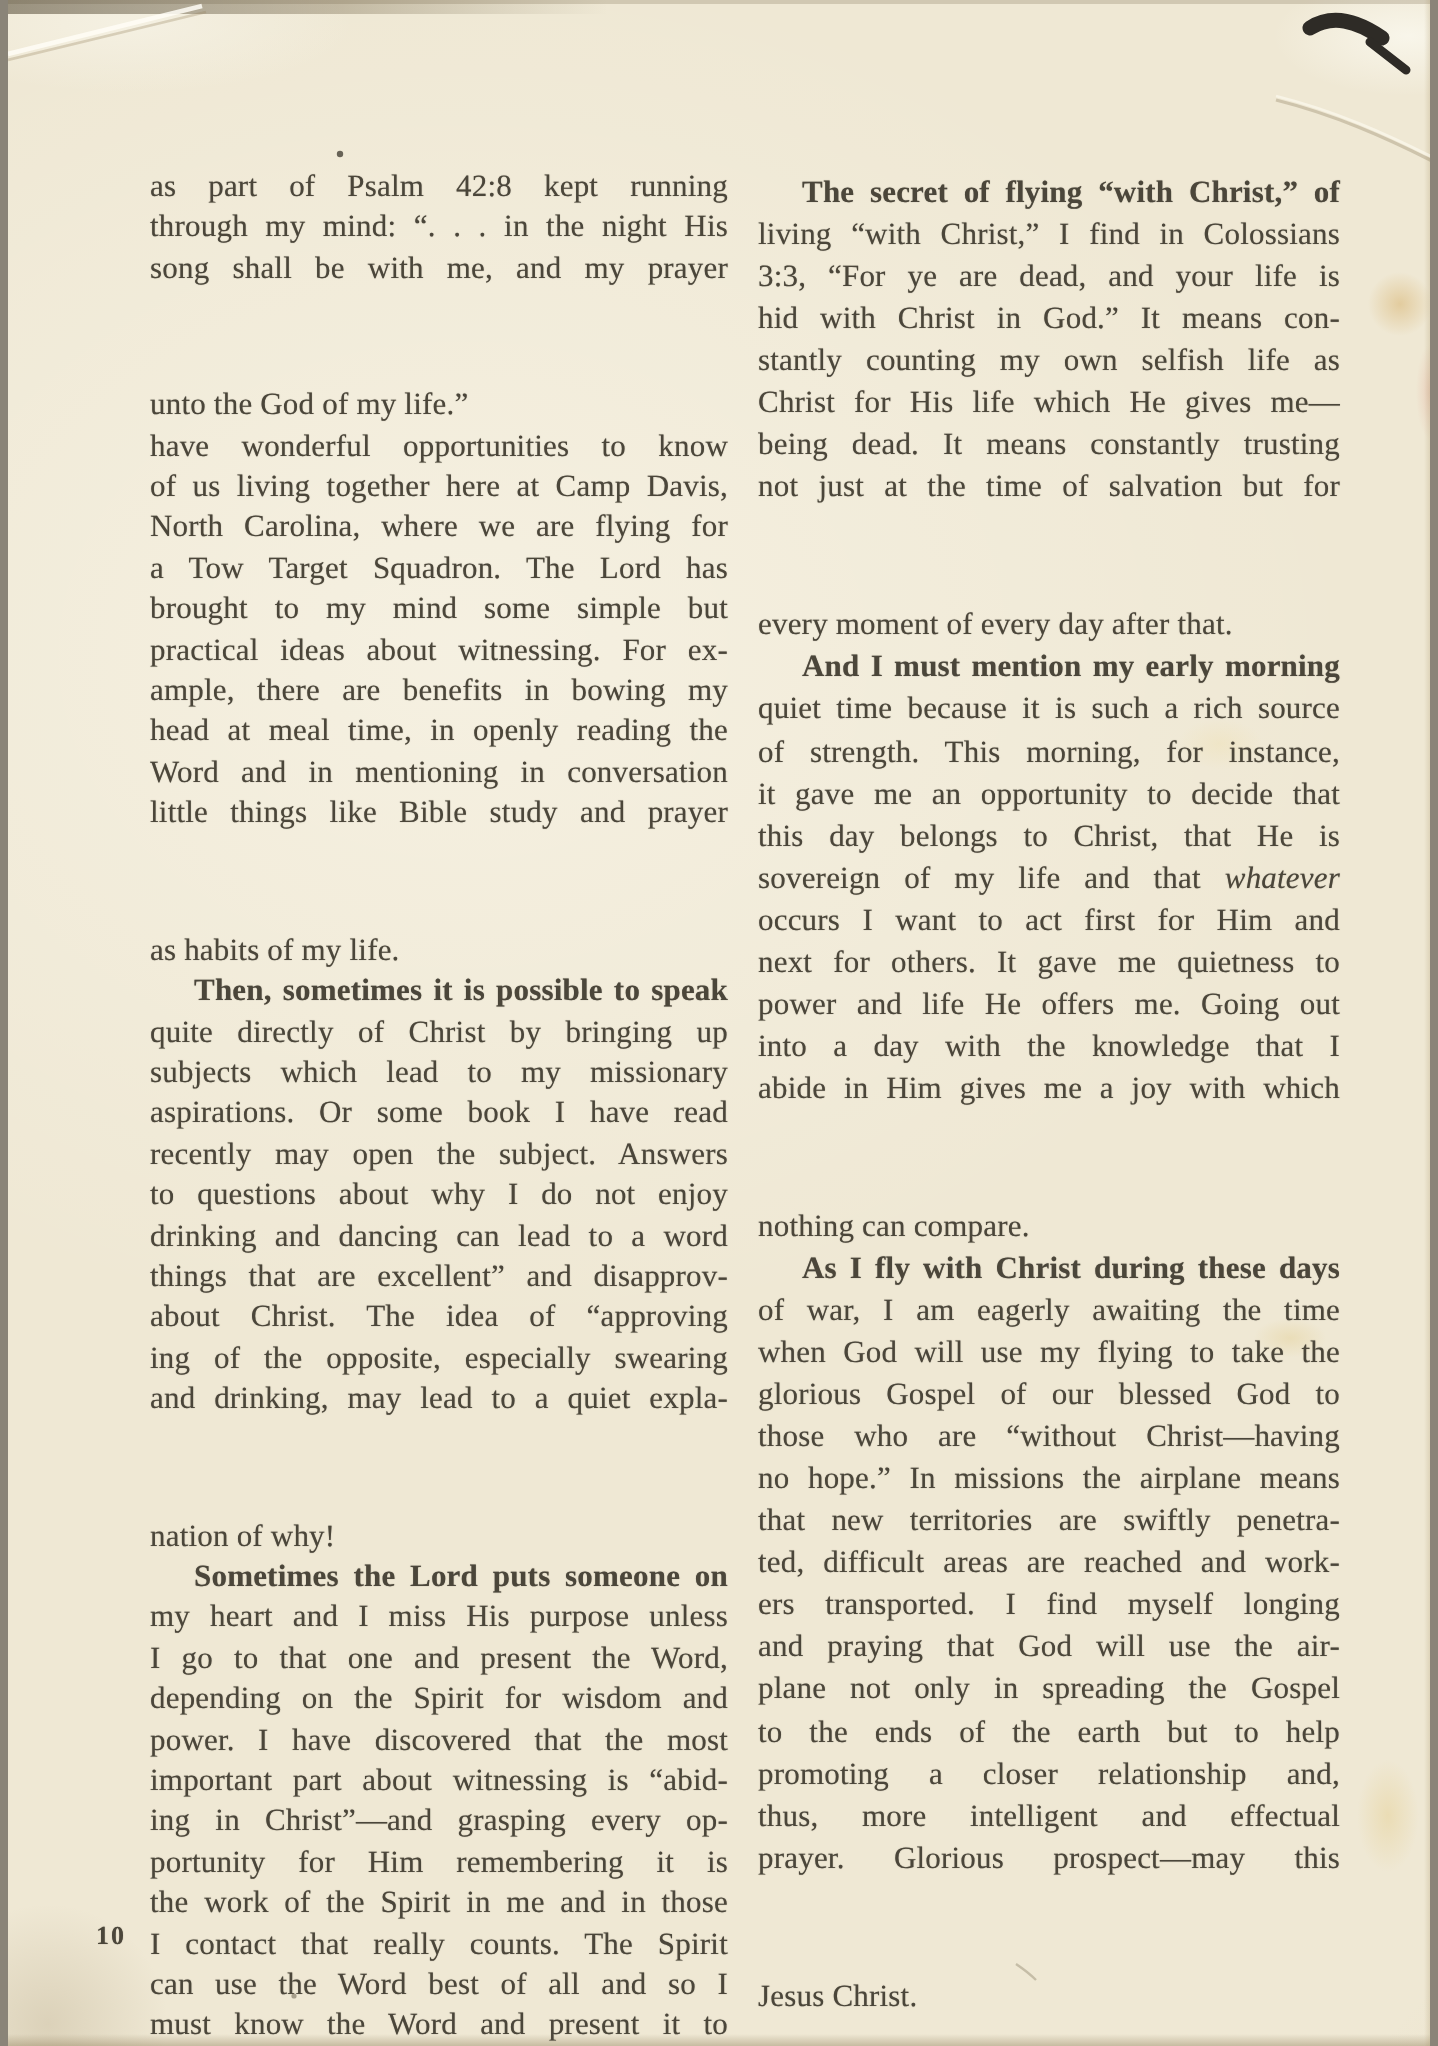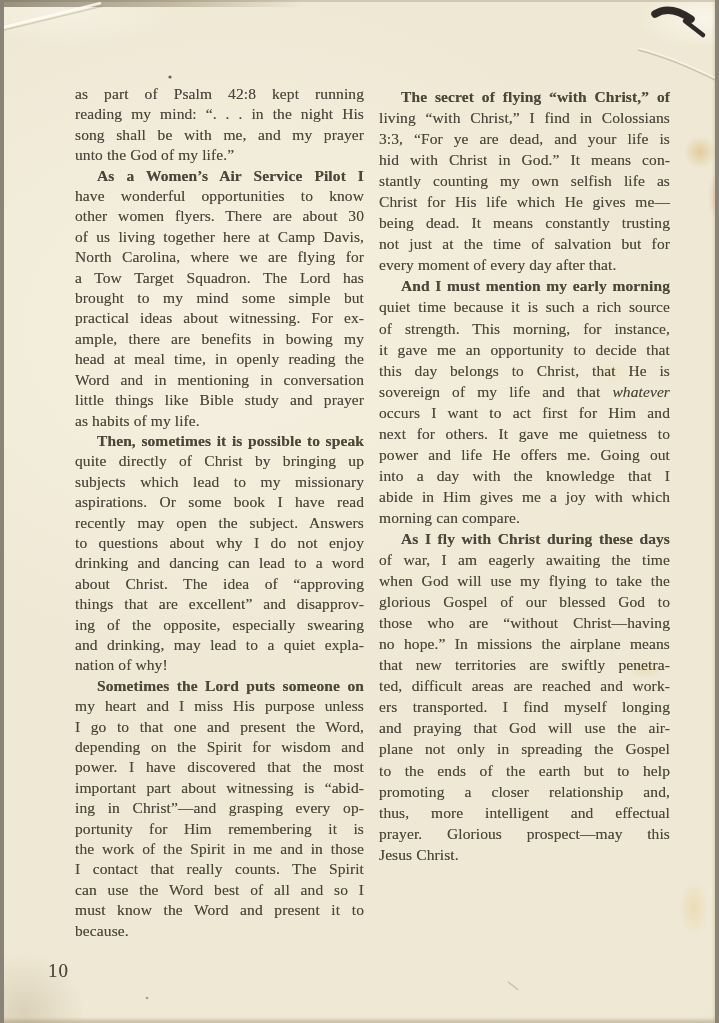--- a/index.html
+++ b/index.html
@@ -49,73 +49,72 @@
   }
   .overlay { position: absolute; inset: 0; pointer-events: none; }
 
   
   .col { position: absolute; font-size: 15.5px; letter-spacing: 0.1px;
          text-shadow: 0 0 0.5px rgba(75,70,58,0.55); }
   .col-left  { left: 71px;  top: 84px; width: 289px; line-height: 20.4px; }
   .col-right { left: 375px; top: 86px; width: 291px; line-height: 21.05px; }
   .para { margin: 0; }
   .line { text-align: justify; text-align-last: justify; white-space: normal; }
-  .line.last { text-align-last: left; }
+  .line.last { text-align-last: left; margin-top: 48px; }
   .line.indent { text-indent: 22px; font-weight: bold; }
   .line i { font-style: italic; }
 
   .page-number {
     position: absolute; left: 44px; top: 960px;
-    font-size: 19px; letter-spacing: 1px;
+    font-size: 13px; letter-spacing: 1px;
     text-shadow: 0 0 0.5px rgba(75,70,58,0.55);
+    font-weight: bold;
   }
 </style>
 </head>
 <body>
 
 <div class="page">
 
   <div class="stains"></div>
   <div class="edge-top"></div>
   <div class="edge-top-left"></div>
   <div class="edge-bottom"></div>
   <div class="edge-right"></div>
 
   <div class="col col-left">
       <div class="para">
         <div class="line">as part of Psalm 42:8 kept running</div>
-        <div class="line">reading my mind: “. . . in the night His</div>
+        <div class="line">through my mind: “. . . in the night His</div>
         <div class="line">song shall be with me, and my prayer</div>
         <div class="line last">unto the God of my life.”</div>
       </div>
       <div class="para">
-        <div class="line indent">As a Women’s Air Service Pilot I</div>
         <div class="line">have wonderful opportunities to know</div>
-        <div class="line">other women flyers. There are about 30</div>
         <div class="line">of us living together here at Camp Davis,</div>
         <div class="line">North Carolina, where we are flying for</div>
         <div class="line">a Tow Target Squadron. The Lord has</div>
         <div class="line">brought to my mind some simple but</div>
         <div class="line">practical ideas about witnessing. For ex-</div>
         <div class="line">ample, there are benefits in bowing my</div>
         <div class="line">head at meal time, in openly reading the</div>
         <div class="line">Word and in mentioning in conversation</div>
         <div class="line">little things like Bible study and prayer</div>
         <div class="line last">as habits of my life.</div>
       </div>
       <div class="para">
         <div class="line indent">Then, sometimes it is possible to speak</div>
         <div class="line">quite directly of Christ by bringing up</div>
         <div class="line">subjects which lead to my missionary</div>
         <div class="line">aspirations. Or some book I have read</div>
         <div class="line">recently may open the subject. Answers</div>
         <div class="line">to questions about why I do not enjoy</div>
         <div class="line">drinking and dancing can lead to a word</div>
+        <div class="line">things that are excellent” and disapprov-</div>
         <div class="line">about Christ. The idea of “approving</div>
-        <div class="line">things that are excellent” and disapprov-</div>
         <div class="line">ing of the opposite, especially swearing</div>
         <div class="line">and drinking, may lead to a quiet expla-</div>
         <div class="line last">nation of why!</div>
       </div>
       <div class="para">
         <div class="line indent">Sometimes the Lord puts someone on</div>
         <div class="line">my heart and I miss His purpose unless</div>
         <div class="line">I go to that one and present the Word,</div>
         <div class="line">depending on the Spirit for wisdom and</div>
         <div class="line">power. I have discovered that the most</div>
@@ -146,21 +145,21 @@
         <div class="line">quiet time because it is such a rich source</div>
         <div class="line">of strength. This morning, for instance,</div>
         <div class="line">it gave me an opportunity to decide that</div>
         <div class="line">this day belongs to Christ, that He is</div>
         <div class="line">sovereign of my life and that <i>whatever</i></div>
         <div class="line">occurs I want to act first for Him and</div>
         <div class="line">next for others. It gave me quietness to</div>
         <div class="line">power and life He offers me. Going out</div>
         <div class="line">into a day with the knowledge that I</div>
         <div class="line">abide in Him gives me a joy with which</div>
-        <div class="line last">morning can compare.</div>
+        <div class="line last">nothing can compare.</div>
       </div>
       <div class="para">
         <div class="line indent">As I fly with Christ during these days</div>
         <div class="line">of war, I am eagerly awaiting the time</div>
         <div class="line">when God will use my flying to take the</div>
         <div class="line">glorious Gospel of our blessed God to</div>
         <div class="line">those who are “without Christ—having</div>
         <div class="line">no hope.” In missions the airplane means</div>
         <div class="line">that new territories are swiftly penetra-</div>
         <div class="line">ted, difficult areas are reached and work-</div>

